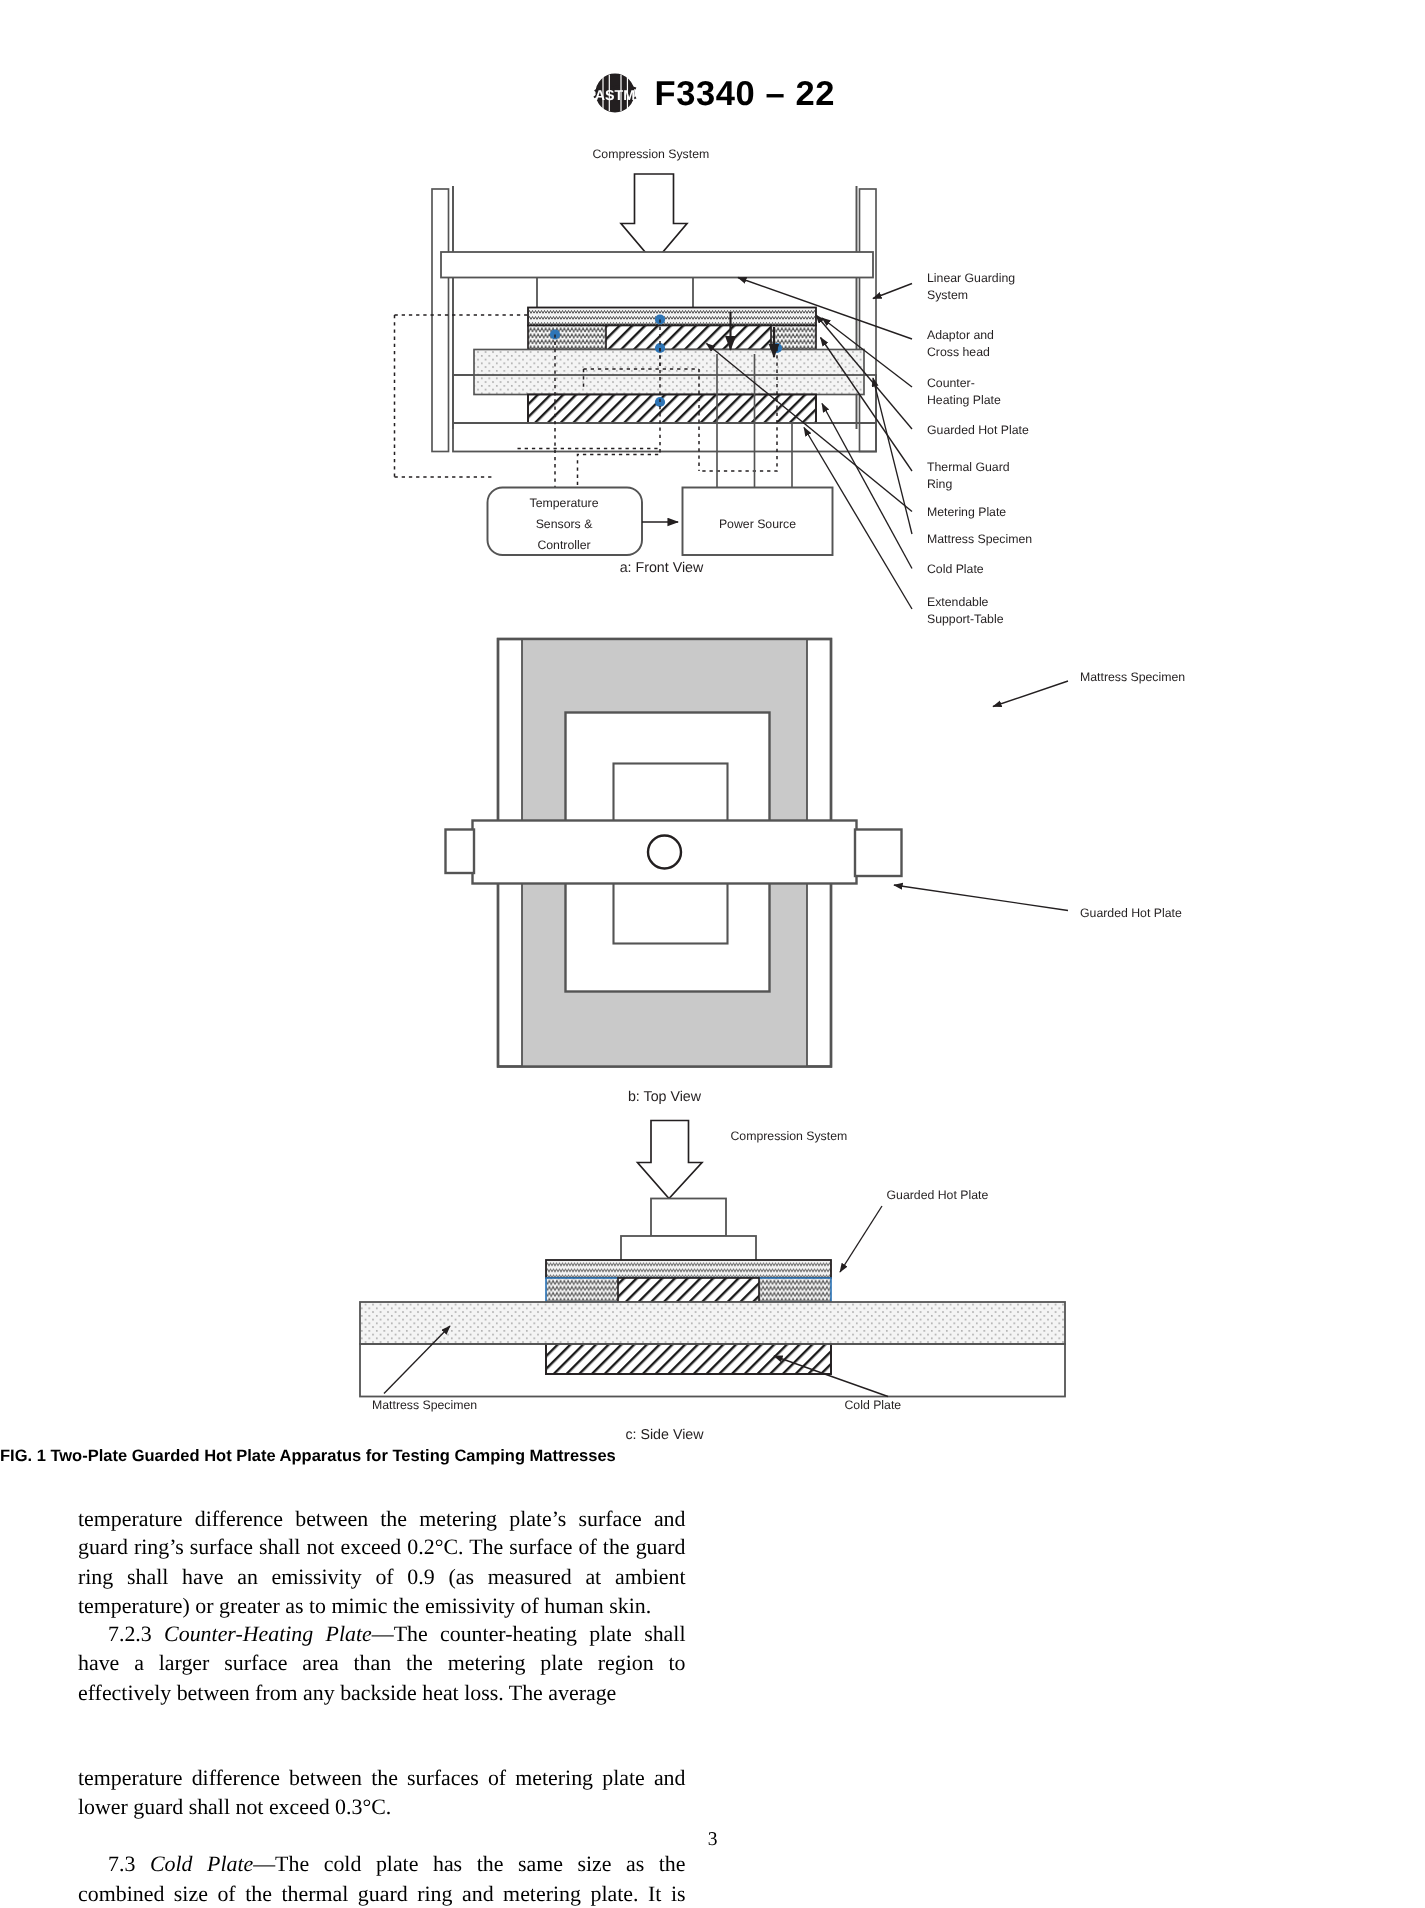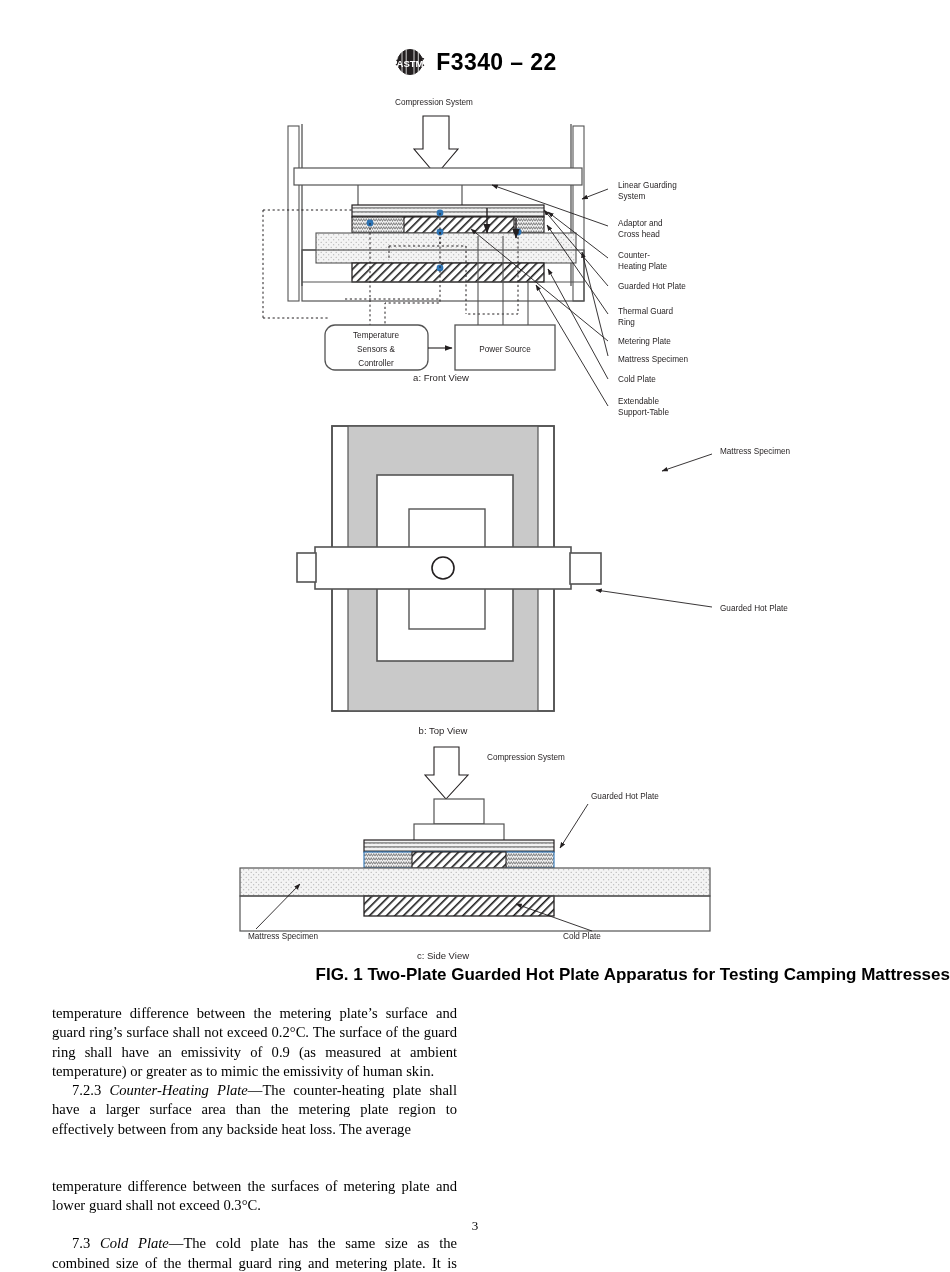--- a/index.html
+++ b/index.html
@@ -70,24 +70,24 @@
     font-family: "Liberation Sans", sans-serif;
     font-size: 9.5px;
     fill: #231f20;
     text-anchor: middle;
   }
   .fig-caption {
     position: absolute;
     top: 965px;
     left: 0;
     width: 950px;
-    text-align: right;
+    text-align: left;
     font-family: "Liberation Sans", sans-serif;
     font-weight: bold;
-    font-size: 17px;
+    font-size: 11px;
     color: #000;
   }
 
   
   .body-cols {
     position: absolute;
     top: 1004px;
     left: 52px;
     width: 848px;
     display: flex;

